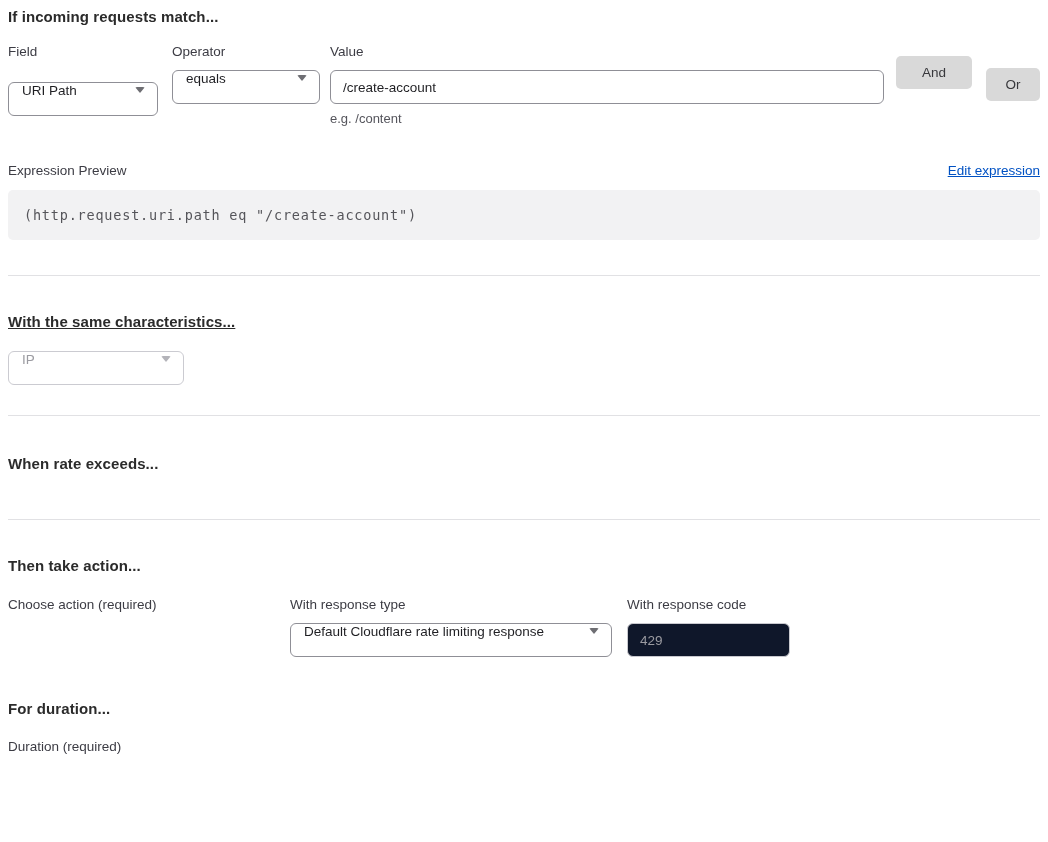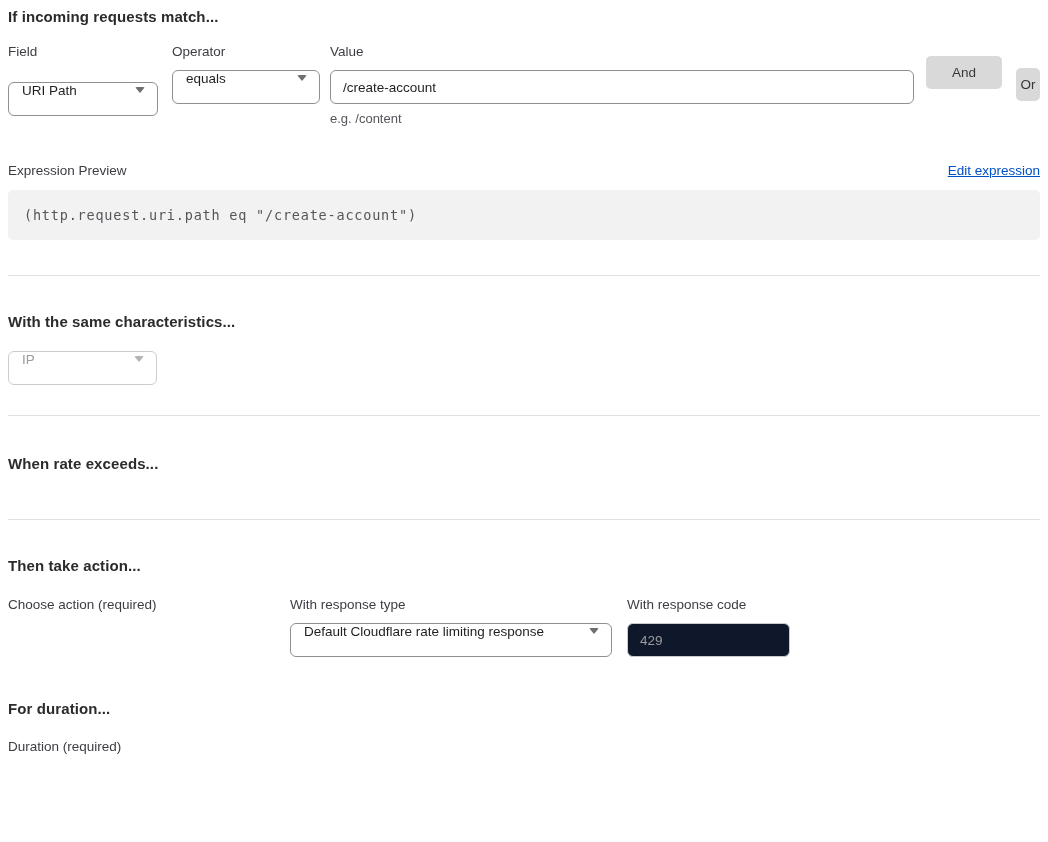--- a/index.html
+++ b/index.html
@@ -131,22 +131,22 @@
 
   .col { display: flex; flex-direction: column; }
 
   .w-field { width: 150px; gap: 12px; }
   .w-op { width: 148px; margin-left: 14px; }
   .w-value { flex: 1; margin-left: 10px; }
   .w-and { margin-left: 12px; }
   .w-or { margin-left: 14px; }
 
   .divider-1 { margin-top: 35px; }
-  .sec2-title { margin-top: 37px; }
-  .sec2-control { margin-top: 21px; width: 149px; }
+  .sec2-title { margin-top: 37px; text-decoration: underline; }
+  .sec2-control { margin-top: 21px; width: 176px; }
   .divider-2 { margin-top: 30px; }
   .sec3-title { margin-top: 39px; }
   .sec3-row { margin-top: 23px; }
   .w-requests { width: 133px; }
   .w-period { width: 150px; margin-left: 10px; }
   .divider-3 { margin-top: 47px; }
   .sec4-title { margin-top: 37px; }
   .sec4-row { margin-top: 23px; }
   .w-action { width: 266px; }
   .w-rtype { width: 322px; margin-left: 16px; }
@@ -179,21 +179,21 @@
       </div>
     </div>
 
     <div class="col w-value">
       <label class="field-label">Value</label>
       <input class="text-input" type="text" value="/create-account" style="">
       <div class="hint">e.g. /content</div>
     </div>
 
     <button class="logic-btn w-and" style="width:76px; margin-top:12px;">And</button>
-    <button class="logic-btn w-or" style="width:24px; margin-top:24px;">Or</button>
+    <button class="logic-btn w-or" style="width:54px; margin-top:24px;">Or</button>
   </div>
 
   <div class="expr-header">
     <span class="expr-label">Expression Preview</span>
     <a class="expr-link">Edit expression</a>
   </div>
 
   <div class="expr-box">
     <code class="expr-code">(http.request.uri.path eq "/create-account")</code>
   </div>

